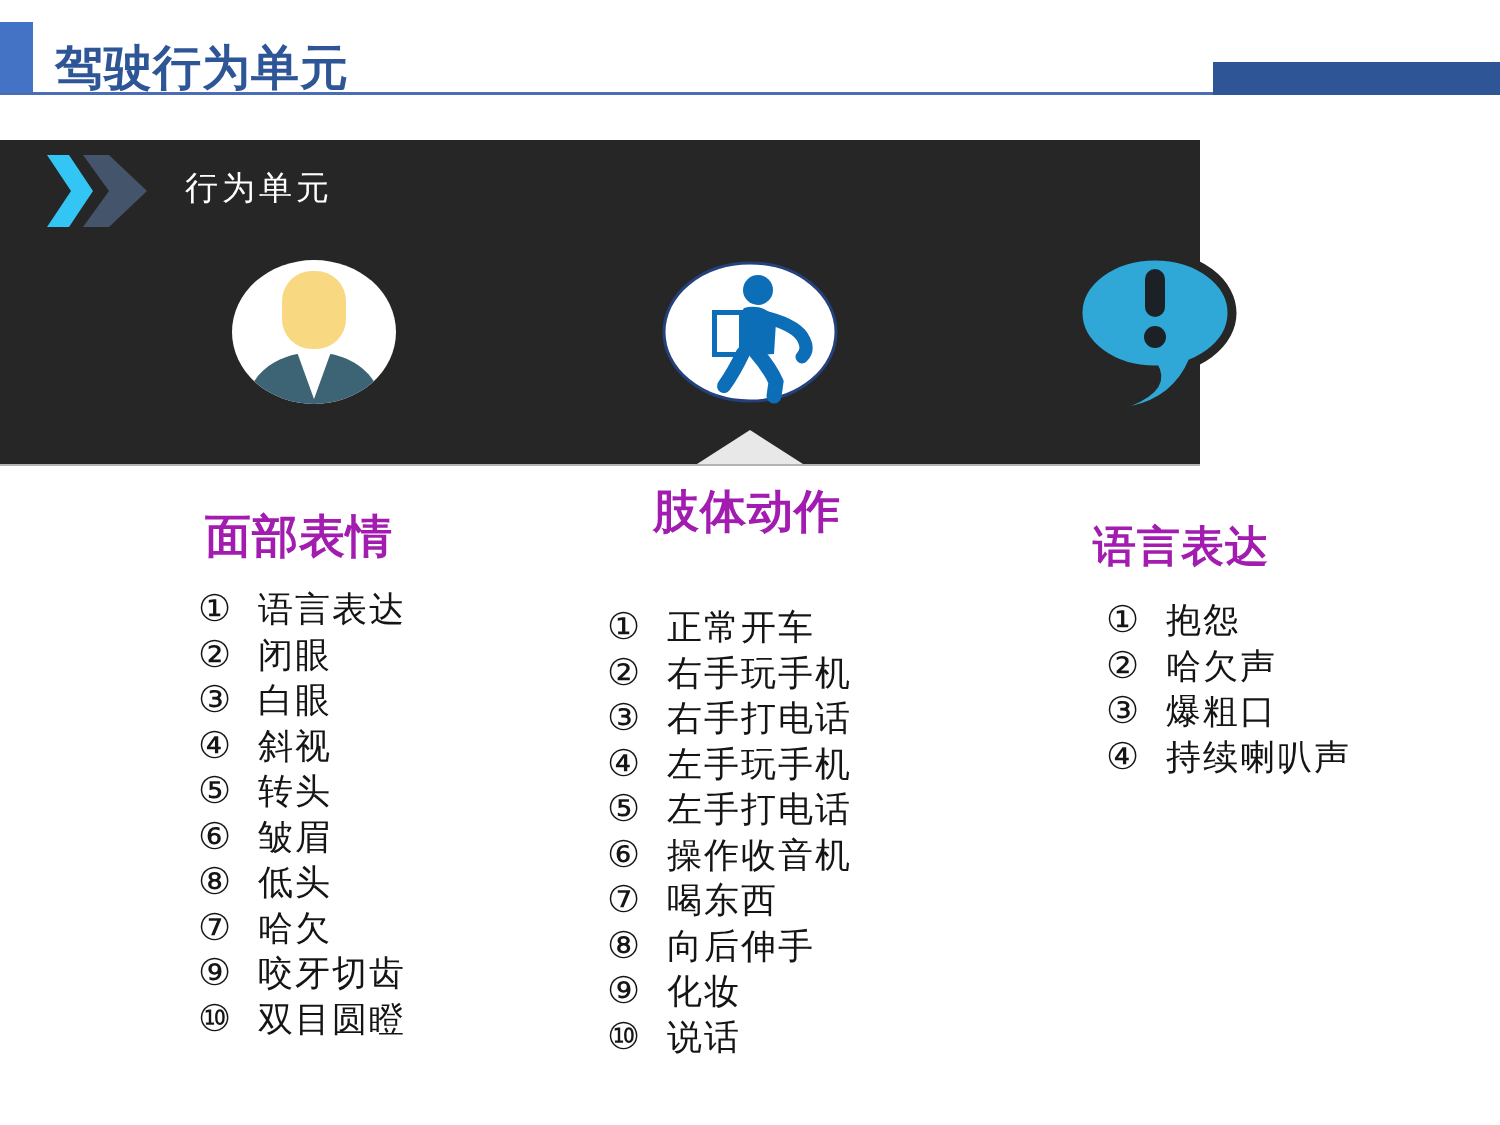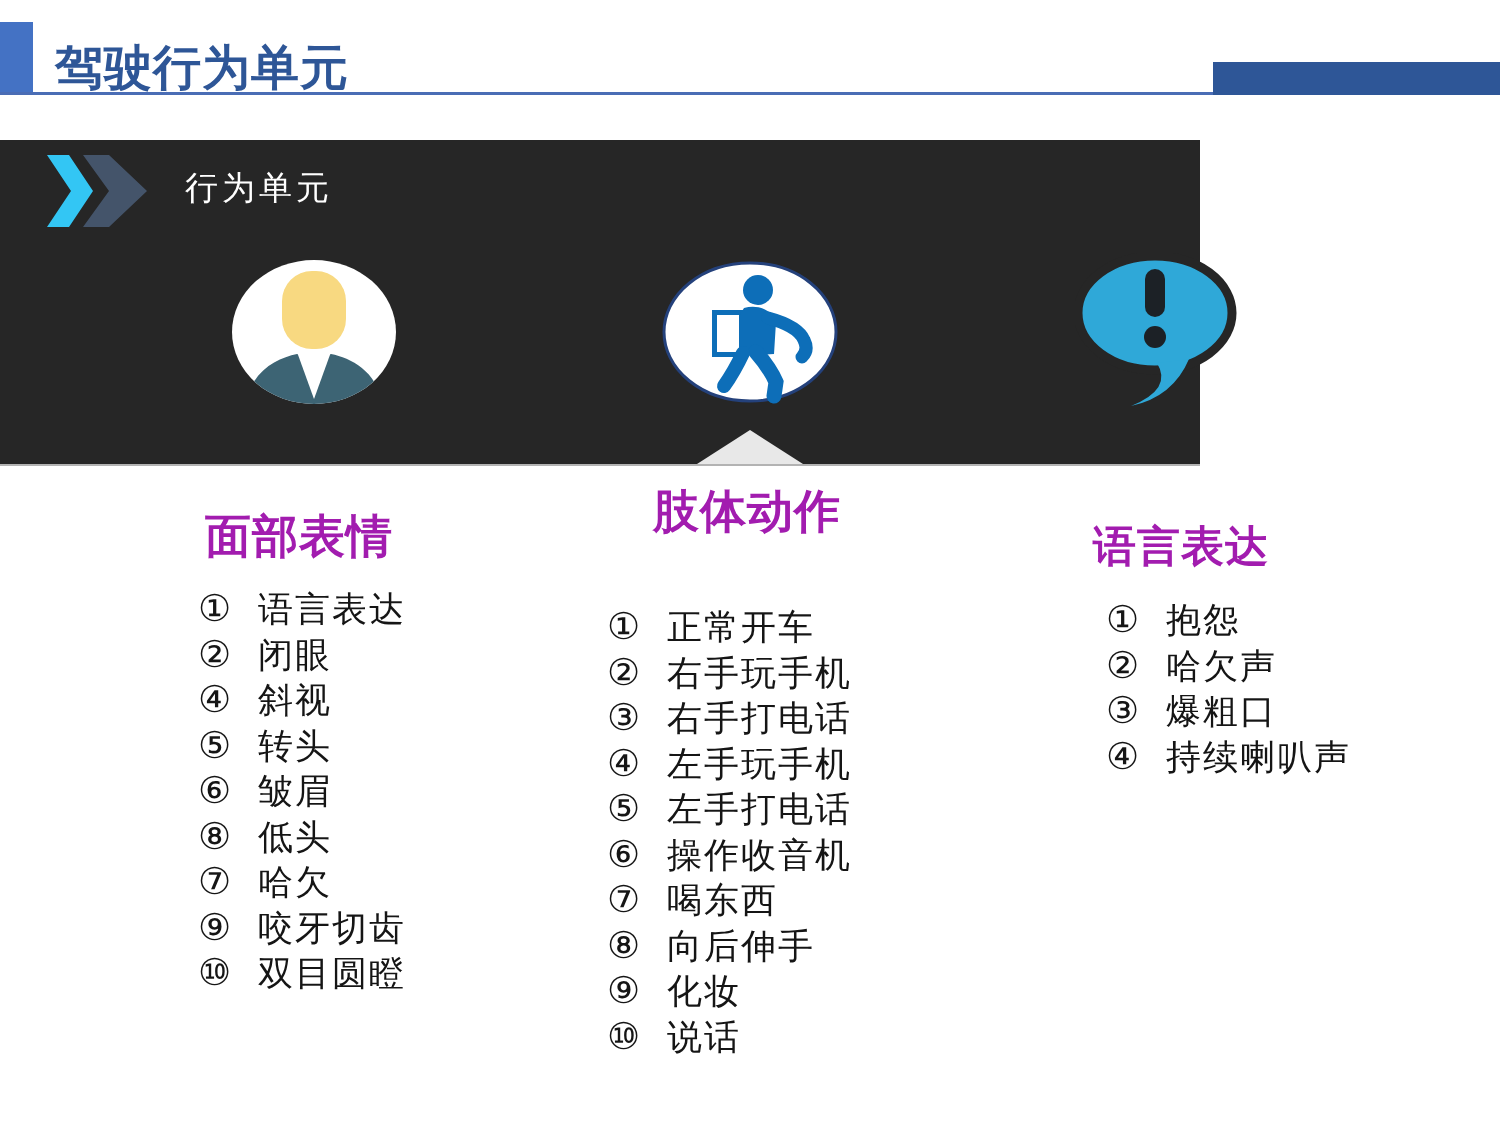--- a/index.html
+++ b/index.html
@@ -142,20 +142,21 @@
   <div class="pointer-triangle"></div>
 </div>
 
 <div class="col-header h1">面部表情</div>
 <div class="col-header h2">肢体动作</div>
 <div class="col-header h3">语言表达</div>
 
 <ul class="behavior-list l1">
     <li><span class="num">①</span><span class="lbl">语言表达</span></li>
     <li><span class="num">②</span><span class="lbl">闭眼</span></li>
+    <li><span class="num">③</span><span class="lbl">白眼</span></li>
     <li><span class="num">④</span><span class="lbl">斜视</span></li>
     <li><span class="num">⑤</span><span class="lbl">转头</span></li>
     <li><span class="num">⑥</span><span class="lbl">皱眉</span></li>
     <li><span class="num">⑧</span><span class="lbl">低头</span></li>
     <li><span class="num">⑦</span><span class="lbl">哈欠</span></li>
     <li><span class="num">⑨</span><span class="lbl">咬牙切齿</span></li>
     <li><span class="num">⑩</span><span class="lbl">双目圆瞪</span></li>
   </ul>
 <ul class="behavior-list l2">
     <li><span class="num">①</span><span class="lbl">正常开车</span></li>

